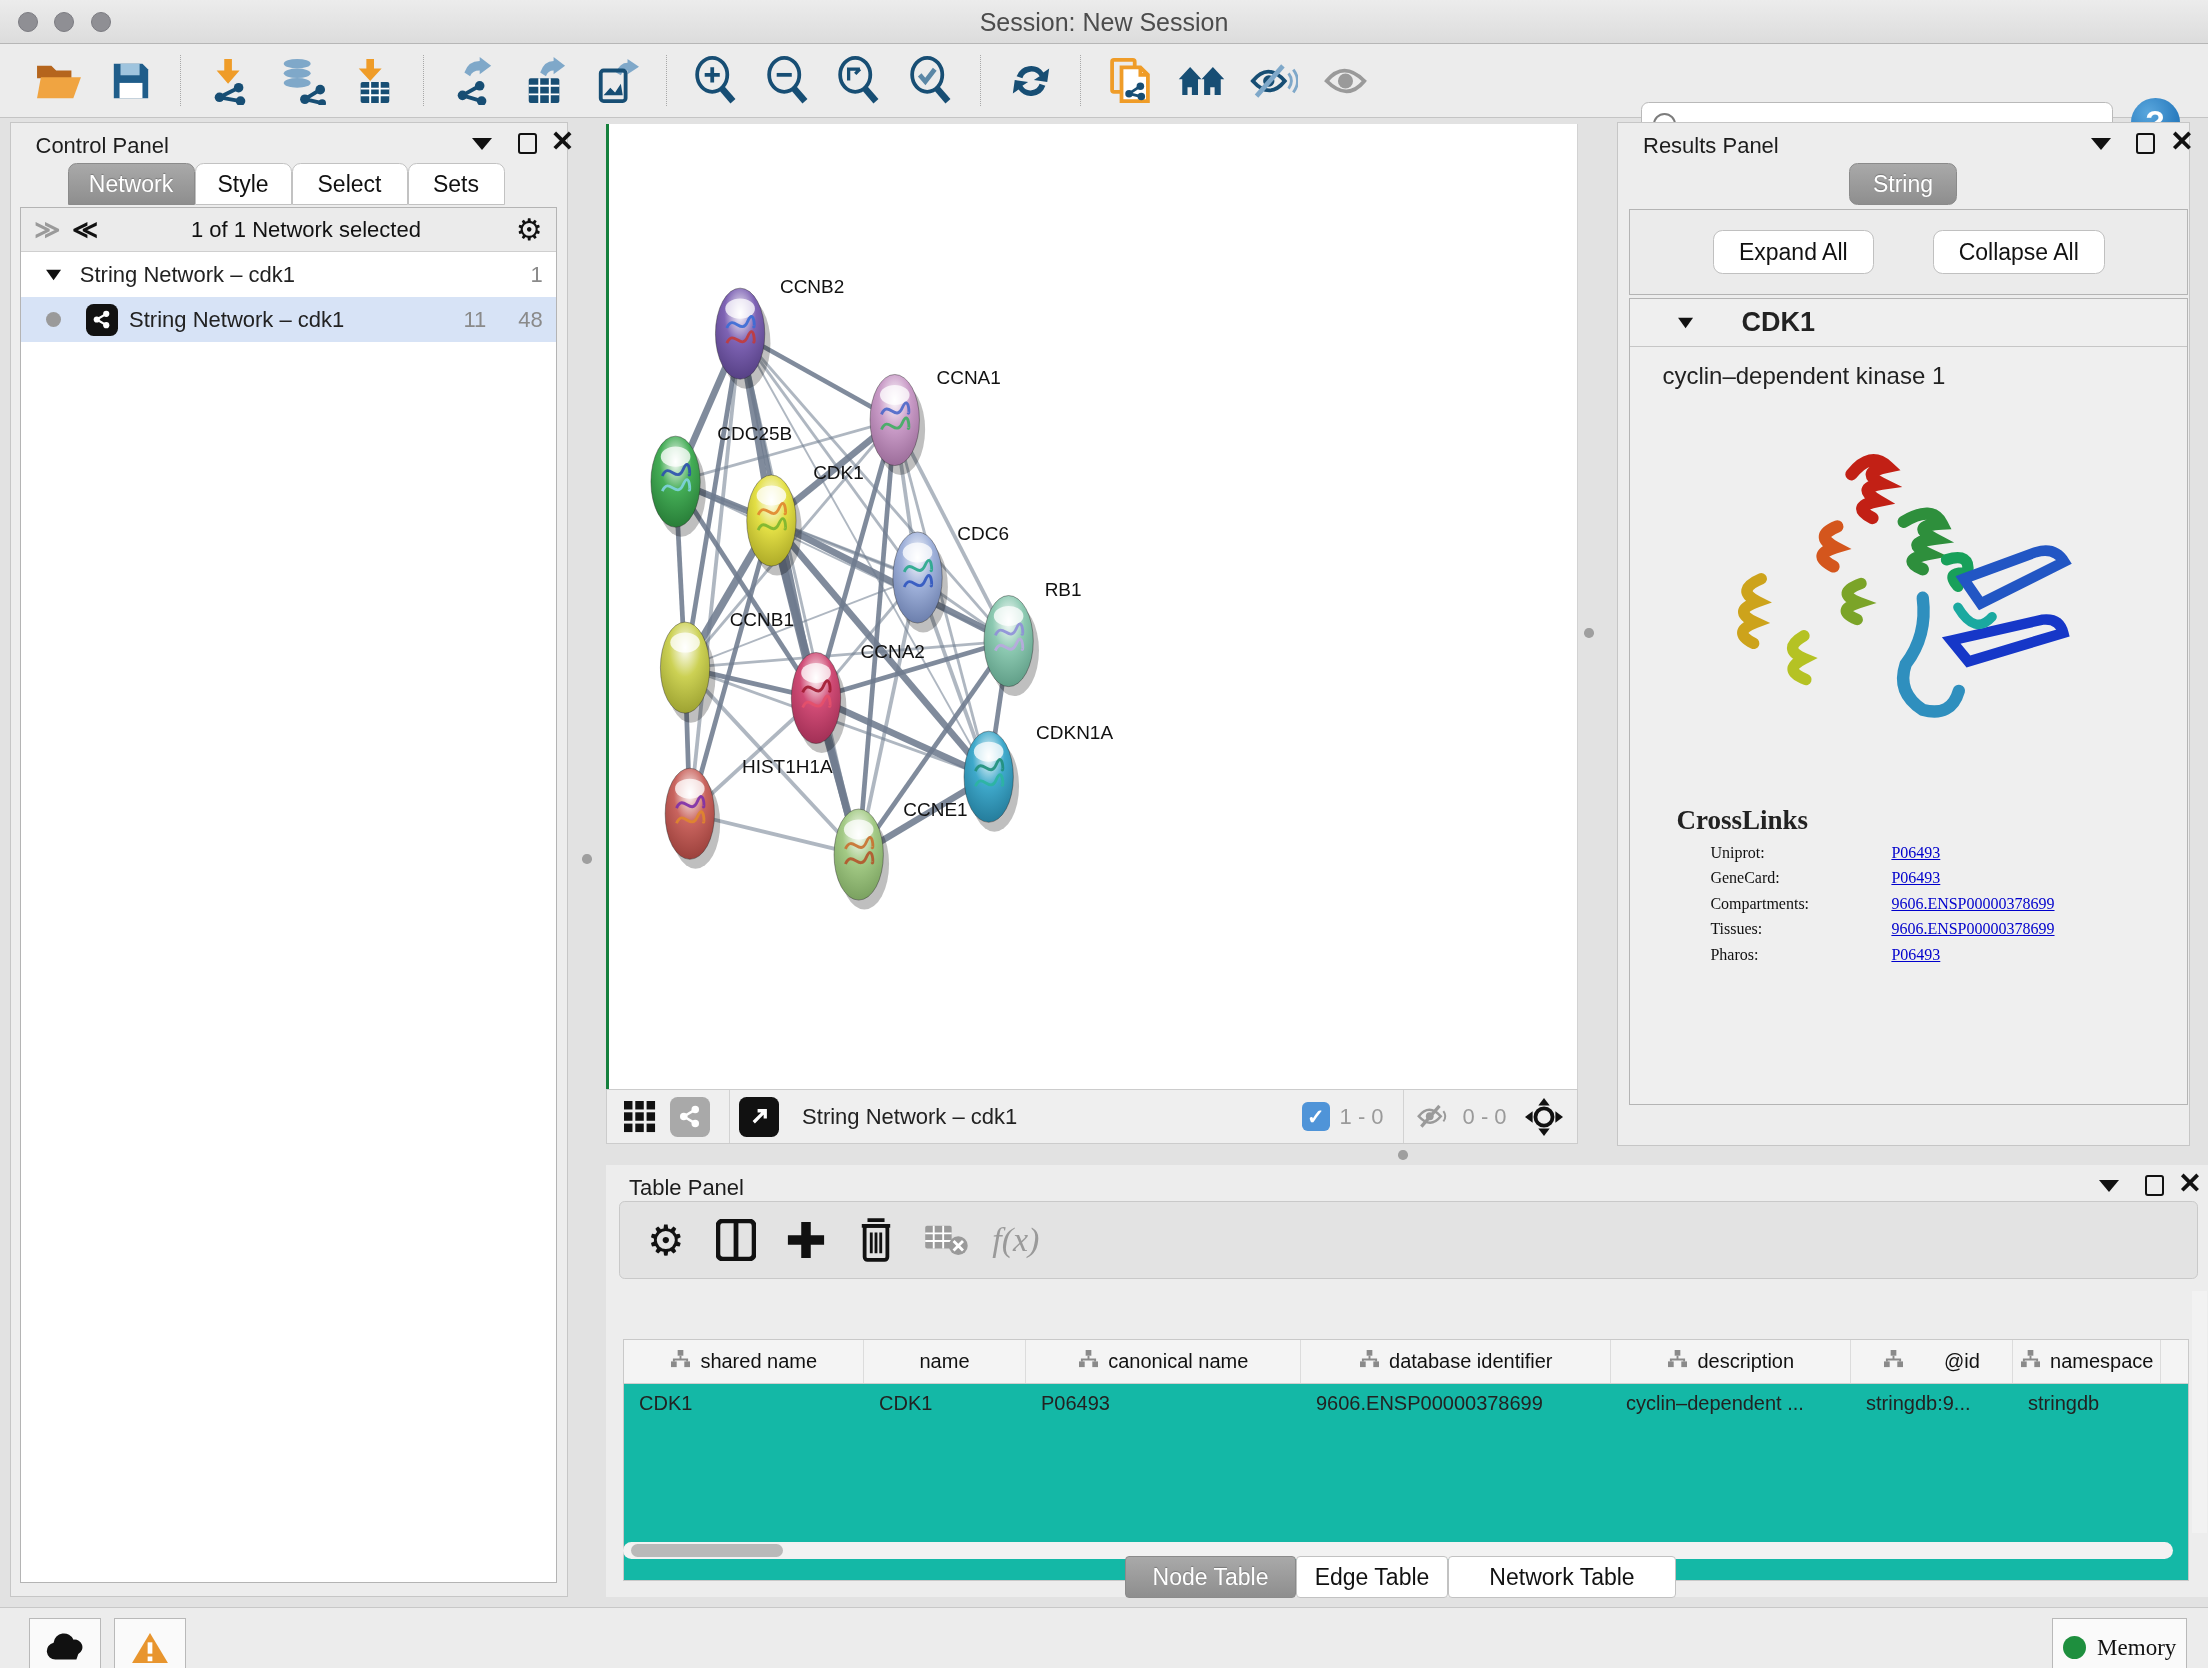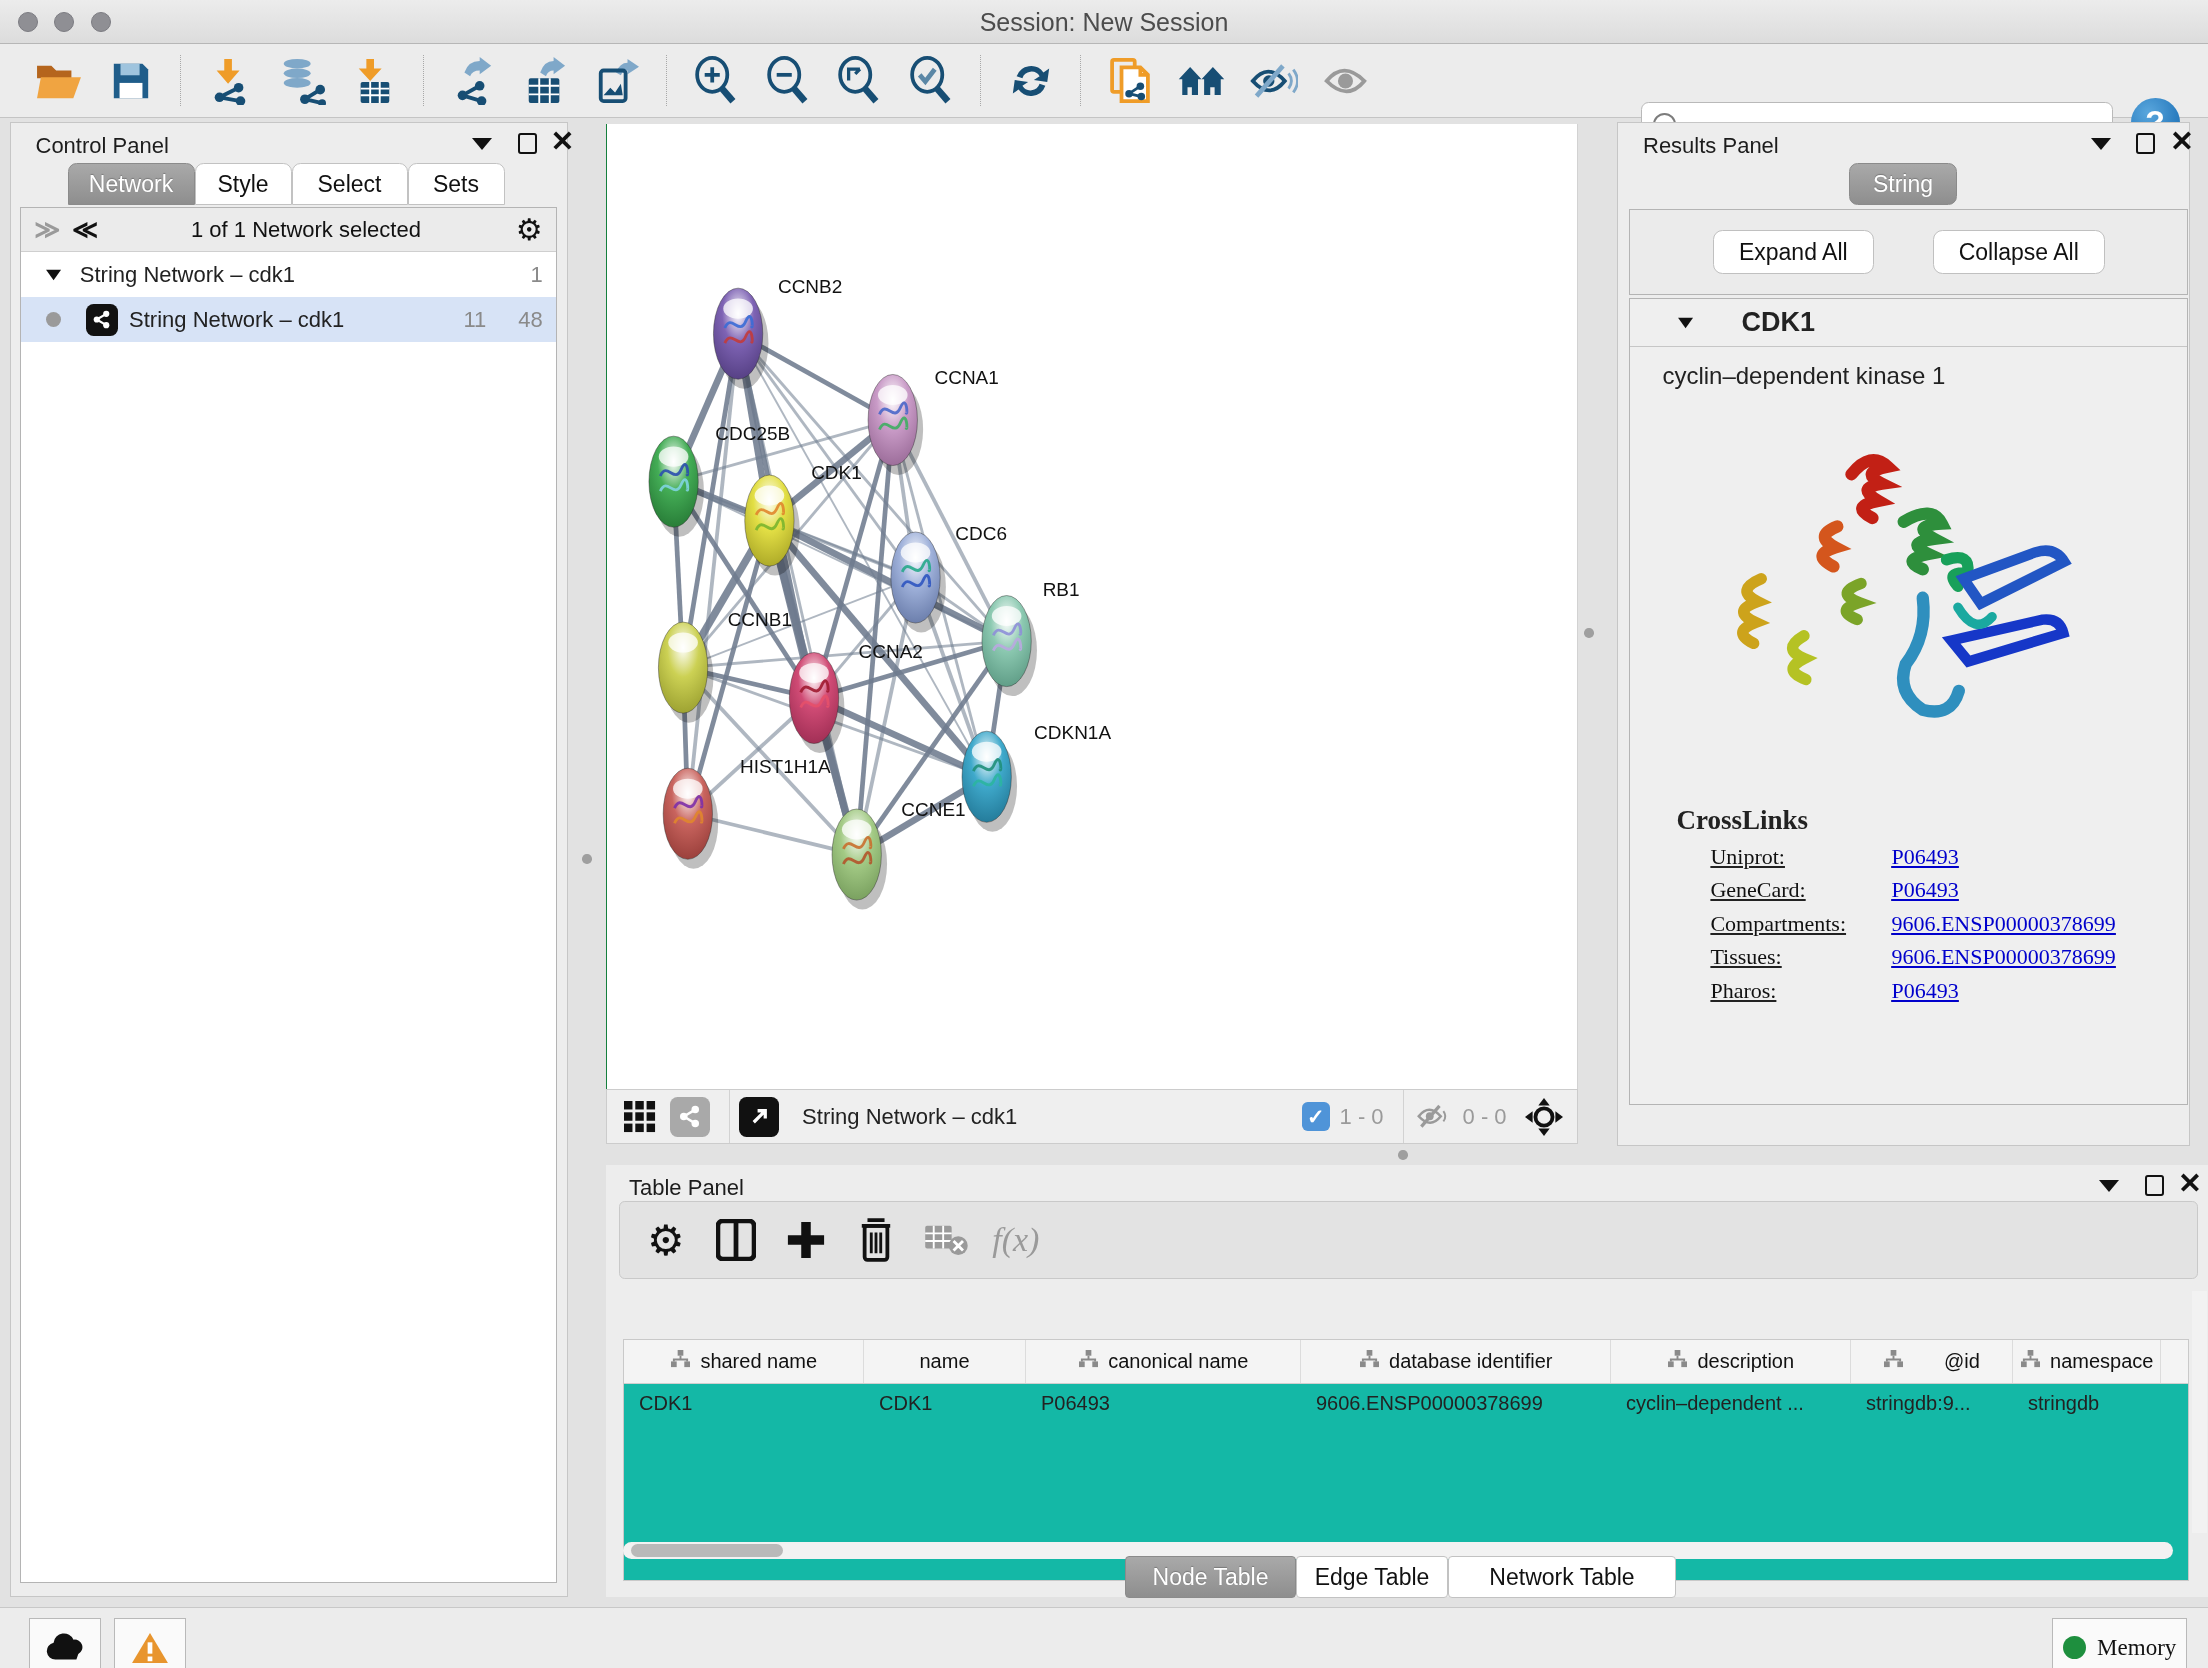--- a/index.html
+++ b/index.html
@@ -42,40 +42,40 @@
   .chev { font-size:25px; font-weight:bold; letter-spacing:-1.9px; }
   .cp-status { flex:1; text-align:center; font-size:22px; color:#111; }
   .gear { font-size:30px; color:#111; }
   .tree-row { height:45px; display:flex; align-items:center; font-size:22px; padding:0 13.3px; position:relative; }
   .tree-row.selected { background:#d7e3f6; }
   .tree-count { color:#8a8a8a; }
   .share-chip { width:32px; height:32px; background:#111; border-radius:7.6px; display:flex; align-items:center; justify-content:center; margin:0 11.4px 0 0; }
   .dot-gray { width:15px; height:15px; border-radius:50%; background:#9a9a9a; }
 
   
-  .net-canvas { left:606px; top:124px; width:972px; height:965px; background:#fff; border-left:1px solid #15803d; border-right:1px solid #d2d2d2; }
+  .net-canvas { left:606px; top:124px; width:972px; height:965px; background:#fff; border-left:3px solid #15803d; border-right:1px solid #d2d2d2; }
   .net-toolbar { left:606px; top:1089px; width:972px; height:55px; background:#efefef; border:1px solid #cccccc; display:flex; align-items:center; padding:0 13.3px; }
   .nt-ic { width:40px; height:40px; display:flex; align-items:center; justify-content:center; margin-right:9.5px; flex:none; }
   .nt-sep { width:0; height:53px; border-left:1px solid #d2d2d2; margin:0 9.5px; flex:none; }
   .nt-title { font-size:22px; color:#222; margin-left:13.3px; flex:1; }
   .badge-txt { font-size:22px; color:#9a9a9a; margin:0 9.5px; }
   .checkbox { width:28.5px; height:28.5px; background:#4f94d8; border-radius:5.7px; color:#fff; font-size:21px; font-weight:bold; display:flex; align-items:center; justify-content:center; }
   .splitter-dot { width:9.5px; height:9.5px; border-radius:50%; background:#9f9f9f; }
 
   
   .results-panel { left:1617px; top:122px; width:573px; height:1024px; }
   .rp-tab { position:absolute; left:231px; top:40px; width:108px; border-radius:8.6px; }
   .rp-box1 { position:absolute; left:11.4px; top:86px; width:559px; height:86px; background:#ebebeb; border:1px solid #b4b4b4; display:flex; align-items:center; justify-content:center; gap:59px; }
   .rp-btn { background:#fff; border:1px solid #c0c0c0; border-radius:9.5px; font-size:23px; padding:7.6px 25px; color:#111; }
   .rp-box2 { position:absolute; left:11.4px; top:175px; width:559px; height:807px; background:#efefef; border:1px solid #b4b4b4; }
   .rp-sec-head { height:48px; border-bottom:1px solid #c6c6c6; display:flex; align-items:center; }
   .rp-sec-name { font-size:27px; font-weight:bold; margin-left:44px; }
   .rp-desc { font-size:24px; margin:15px 0 0 32px; }
   .xl-head { font-family:"Liberation Serif", serif; font-size:27px; font-weight:bold; margin:17px 0 5.7px 46px; }
-  .xrow { display:flex; font-family:"Liberation Serif", serif; font-size:22px; margin:7.6px 0 7.6px 80px;text-decoration:underline; }
+  .xrow { display:flex; font-family:"Liberation Serif", serif; font-size:16px; margin:7.6px 0 7.6px 80px; }
   .xlabel { width:181px; color:#111; }
   .xlink { color:#0000cc; text-decoration:underline; }
 
   
   .table-panel { left:606px; top:1165px; width:1603px; height:432px; border:none; background:#ededed; }
   .tp-toolbox { position:absolute; left:13.3px; top:36px; width:1579px; height:78px; background:#e3e3e3; border:1px solid #c9c9c9; border-radius:5.7px; display:flex; align-items:center; padding-left:19px; }
   .tp-ic { width:53px; height:53px; display:flex; align-items:center; justify-content:center; margin-right:17px; flex:none; }
   .fx { font-family:"Liberation Serif", serif; font-style:italic; font-size:34px; color:#9a9a9a; }
   .grid-table { position:absolute; left:17px; top:126px; width:1566px; height:242px; background:#14b8a6; border:1px solid #c9c9c9; overflow:hidden;margin-top:48px; }
   .gt-header { display:flex; height:44px; background:#f4f4f4; border-bottom:1px solid #cfcfcf; }

